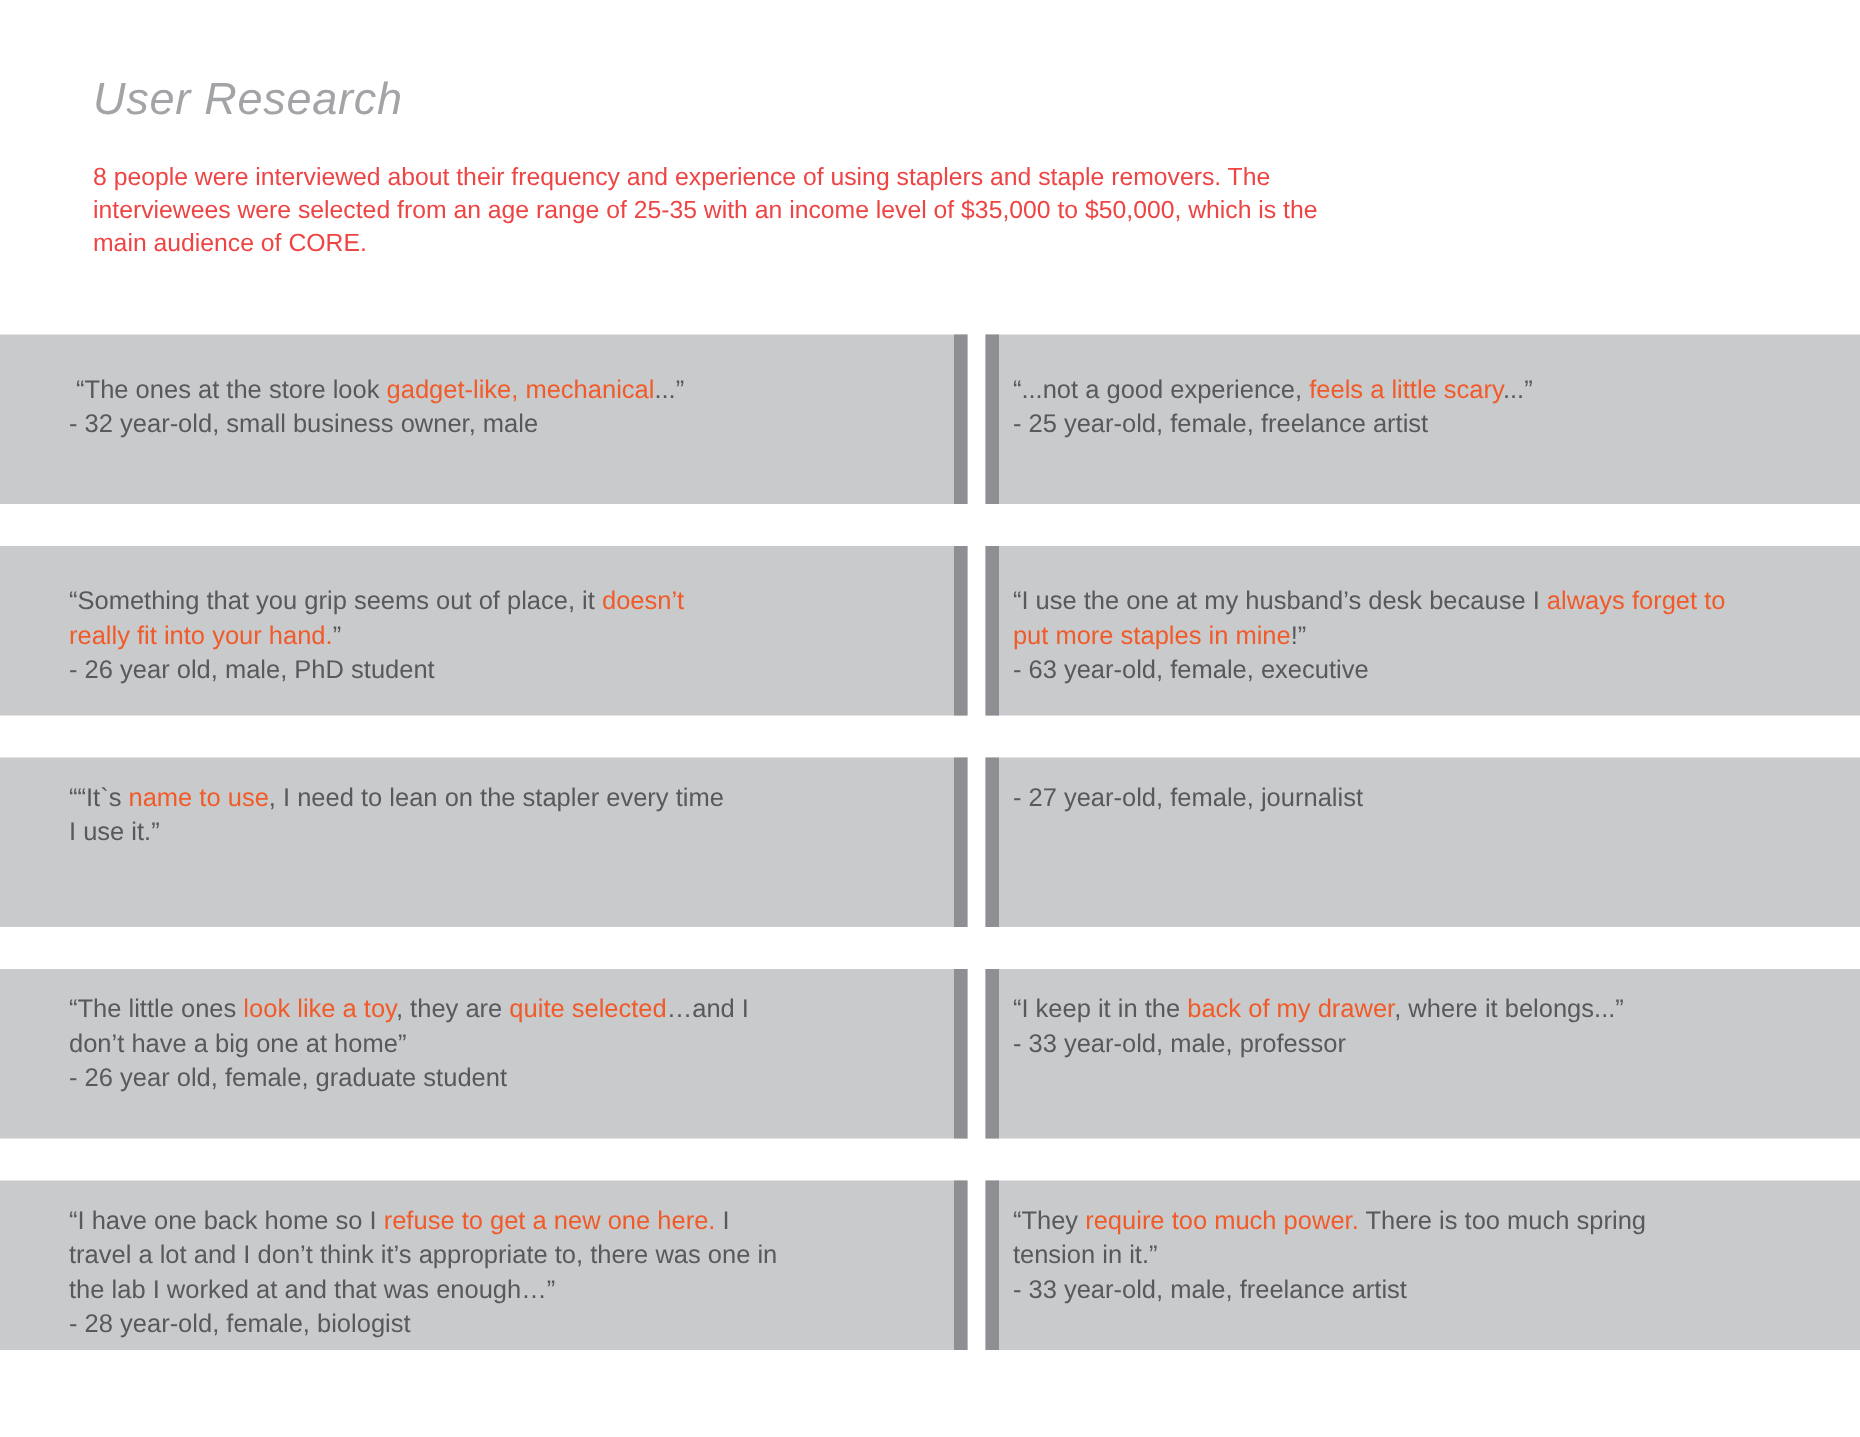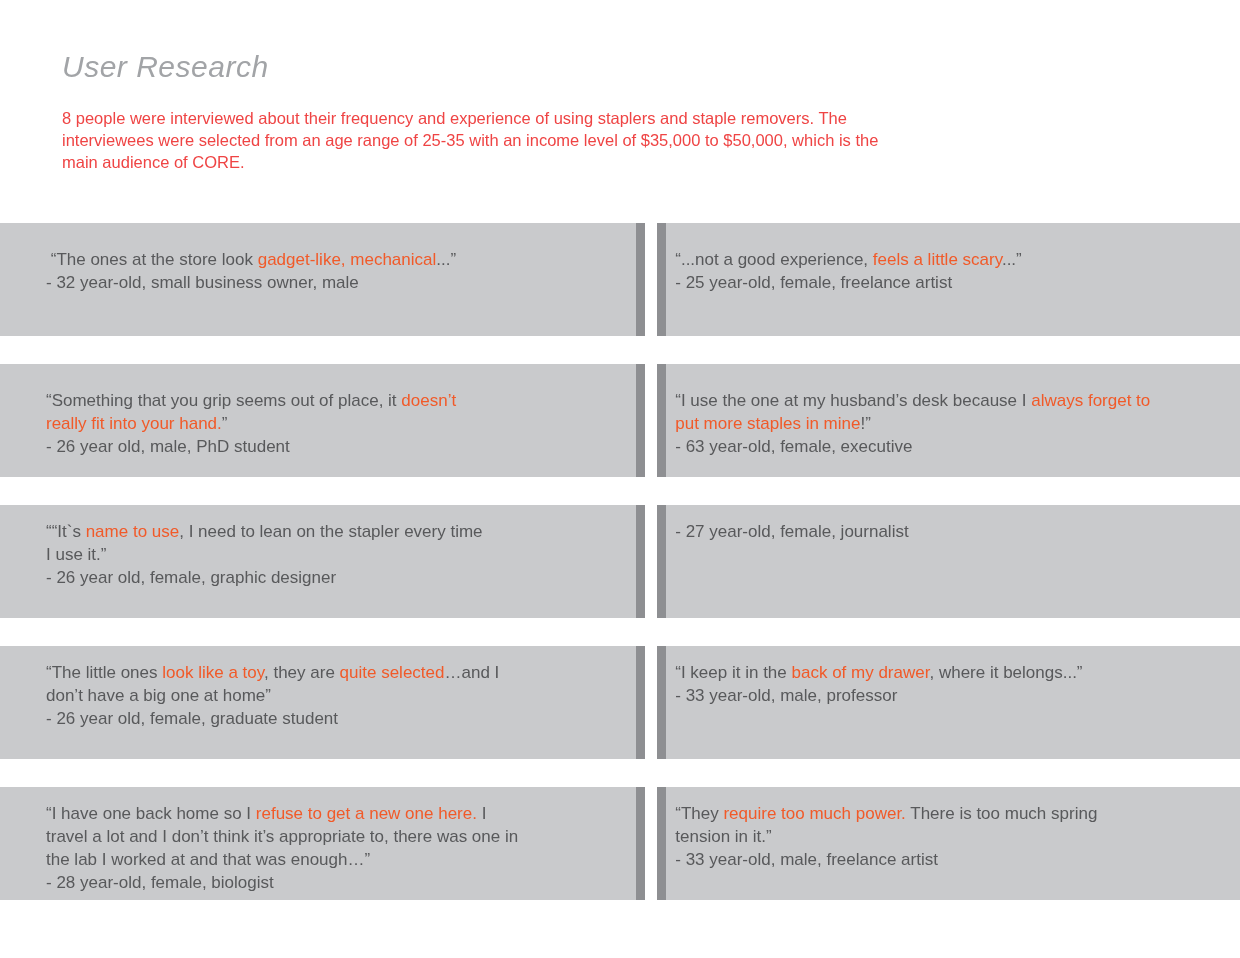--- a/index.html
+++ b/index.html
@@ -84,21 +84,20 @@
           <div class="byline">- 63 year-old, female, executive</div>
         </div>
       </div>
     </div>
     <div class="row">
       <div class="card left">
         <div class="edge-bar"></div>
         <div class="content">
           <p class="quote"><span>““It`s </span><span class="hl">name to use</span><span>, I need to lean on the stapler every time
 I use it.”</span></p>
-          <div class="byline">- 26 year old, female, graphic designer</div>
         </div>
       </div>
       <div class="card right">
         <div class="edge-bar"></div>
         <div class="content">
           <div class="byline">- 27 year-old, female, journalist</div>
         </div>
       </div>
     </div>
     <div class="row">

